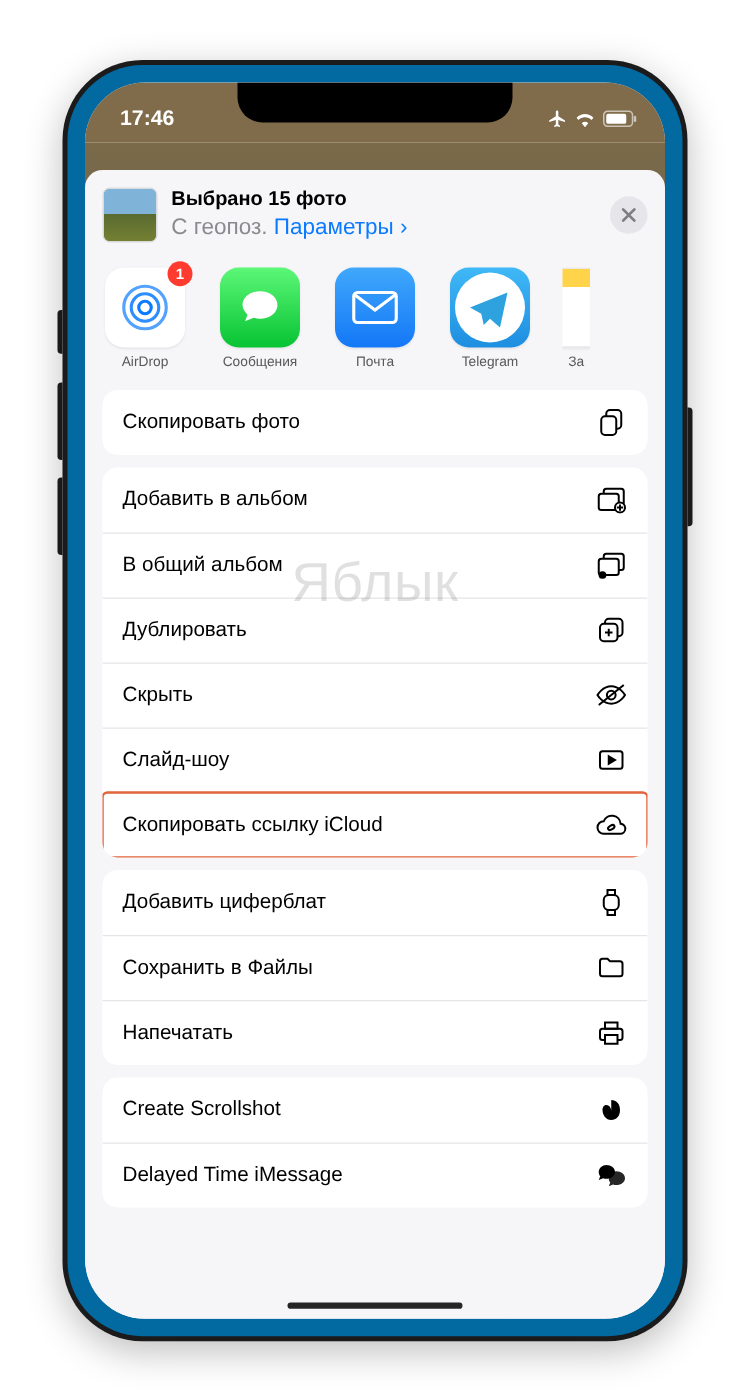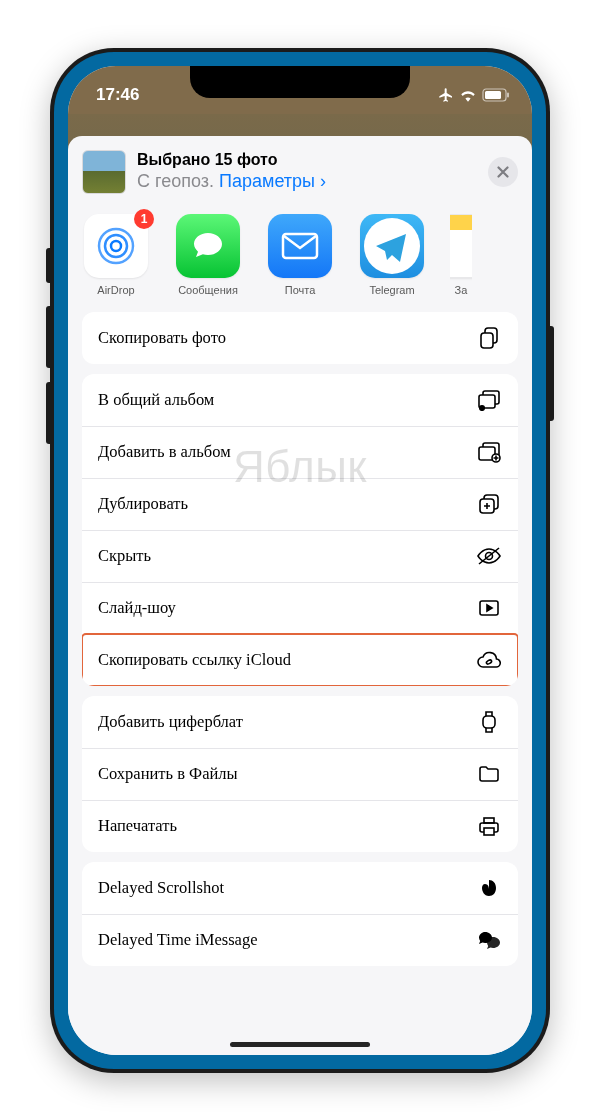--- a/index.html
+++ b/index.html
@@ -113,21 +113,20 @@
     .app-mail { background: linear-gradient(#3fa8fb,#1477f7); }
     .app-telegram { background: linear-gradient(#3fb8f6,#1e8ee0); }
     .app-notes {
       background: linear-gradient(to bottom,#ffd34a 0%,#ffd34a 24%,#fff 24%,#fff 100%);
       border:1px solid #e8e8ea;
     }
 
     .actions {
       flex:1; overflow:hidden; padding: 0 14px 0 14px;
       position: relative;
-      font-family: Liberation Serif, serif;
     }
     .group {
       background:#fff; border-radius: 12px; overflow: hidden;
       margin-bottom: 10px;
     }
     .row {
       height: 52px; padding: 0 16px;
       display:flex; align-items:center; justify-content: space-between;
       font-size: 16.5px; color:#000;
     }
@@ -250,41 +249,41 @@
                 <svg width="22" height="24" viewBox="0 0 22 24" fill="none" stroke="#000" stroke-width="1.6">
                     <rect x="7" y="2" width="12" height="15" rx="3"></rect>
                     <rect x="3" y="7" width="12" height="15" rx="3" fill="#fff"></rect>
                   </svg>
               </span>
             </div>
           </div>
 
           <div class="group">
             <div class="row">
-              <span>В общий альбом</span>
-              <span class="row-icon">
-                <svg width="24" height="22" viewBox="0 0 24 22" fill="none" stroke="#000" stroke-width="1.6">
-                    <rect x="6" y="2" width="16" height="13" rx="2"></rect>
-                    <rect x="2" y="6" width="16" height="13" rx="2" fill="#fff"></rect>
-                    <circle cx="5" cy="19" r="2.3" fill="#000"></circle>
-                  </svg>
-              </span>
-            </div>
-            <div class="row">
               <span>Добавить в альбом</span>
               <span class="row-icon">
                 <svg width="24" height="22" viewBox="0 0 24 22" fill="none" stroke="#000" stroke-width="1.6">
                     <rect x="6" y="2" width="16" height="13" rx="2"></rect>
                     <rect x="2" y="6" width="16" height="13" rx="2" fill="#fff"></rect>
                     <circle cx="19" cy="17" r="4" fill="#fff"></circle>
                     <path d="M19 14.5v5M16.5 17h5"></path>
                   </svg>
               </span>
             </div>
             <div class="row">
+              <span>В общий альбом</span>
+              <span class="row-icon">
+                <svg width="24" height="22" viewBox="0 0 24 22" fill="none" stroke="#000" stroke-width="1.6">
+                    <rect x="6" y="2" width="16" height="13" rx="2"></rect>
+                    <rect x="2" y="6" width="16" height="13" rx="2" fill="#fff"></rect>
+                    <circle cx="5" cy="19" r="2.3" fill="#000"></circle>
+                  </svg>
+              </span>
+            </div>
+            <div class="row">
               <span>Дублировать</span>
               <span class="row-icon">
                 <svg width="22" height="22" viewBox="0 0 22 22" fill="none" stroke="#000" stroke-width="1.6">
                     <rect x="6" y="2" width="14" height="14" rx="3"></rect>
                     <rect x="2" y="6" width="14" height="14" rx="3" fill="#fff"></rect>
                     <path d="M9 10v6M6 13h6"></path>
                   </svg>
               </span>
             </div>
             <div class="row">
@@ -342,21 +341,21 @@
                     <rect x="2" y="8" width="18" height="9" rx="2"></rect>
                     <rect x="6" y="3" width="10" height="5"></rect>
                     <rect x="6" y="13" width="10" height="7" fill="#fff"></rect>
                   </svg>
               </span>
             </div>
           </div>
 
           <div class="group">
             <div class="row">
-              <span>Delayed Scrollshot</span>
+              <span>Create Scrollshot</span>
               <span class="row-icon">
                 <svg width="18" height="20" viewBox="0 0 18 20">
                     <path d="M9 2c4 0 7 3 7 8s-3 8-7 8c-5 0-7-5-7-8 0-2 1-4 3-4 3 0 4 3 4 5" fill="#000"></path>
                   </svg>
               </span>
             </div>
             <div class="row">
               <span>Delayed Time iMessage</span>
               <span class="row-icon">
                 <svg width="24" height="20" viewBox="0 0 24 20" fill="#000">

